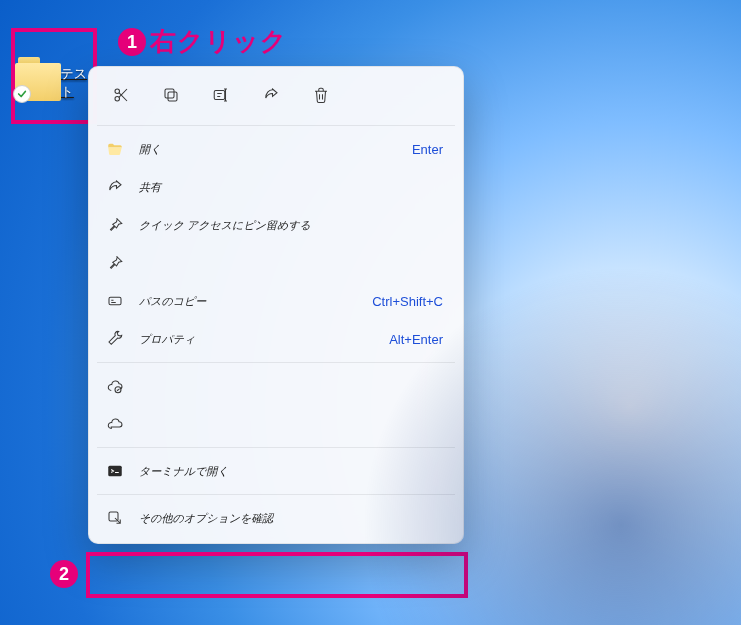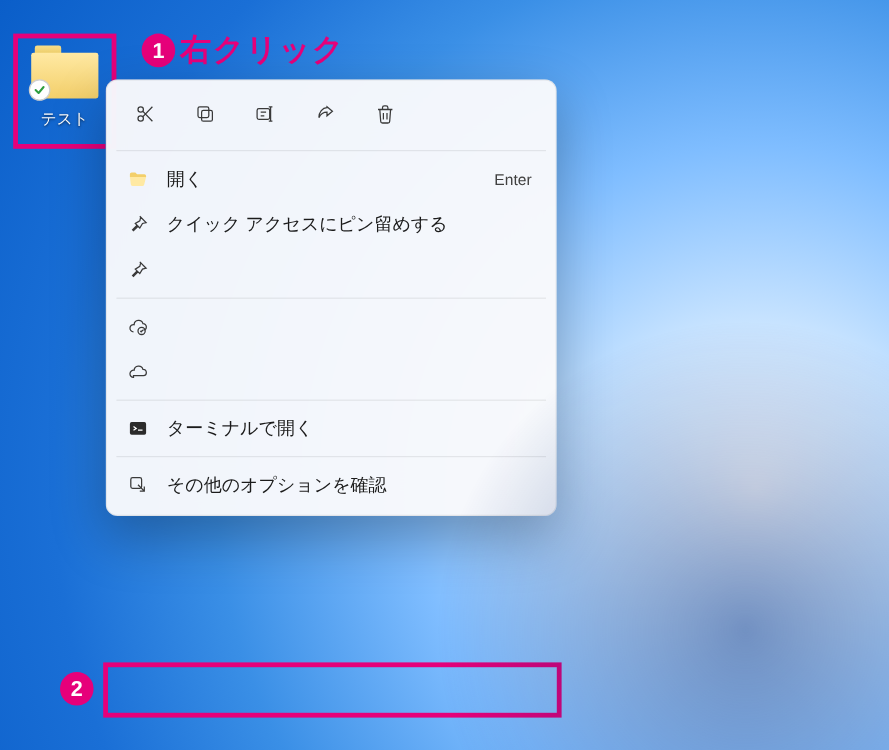--- a/index.html
+++ b/index.html
@@ -31,24 +31,25 @@
 
   
   .folder-wrap {
     position: absolute;
     left: 11px;
     top: 28px;
     width: 86px;
     height: 96px;
     border: 4px solid #e6007a;
     display: flex;
-    flex-direction: column;
+    flex-direction: row;
     align-items: center;
     box-sizing: border-box;
     padding-top: 6px;
+    text-decoration: underline;
   }
   .folder-icon {
     width: 56px;
     height: 44px;
     position: relative;
   }
   .folder-icon .tab {
     position: absolute;
     top: 0; left: 3px;
     width: 22px; height: 10px;
@@ -142,22 +143,22 @@
     padding: 0 14px 0 10px;
     border-radius: 6px;
     gap: 14px;
   }
   .mi-icon {
     width: 20px; height: 20px;
     flex: 0 0 20px;
     display: flex; align-items: center; justify-content: center;
   }
   .mi-icon svg { width: 18px; height: 18px; stroke:#3a3a3a; fill:none; stroke-width:1.4; }
-  .mi-label { flex: 1 1 auto; font-size: 15px; }
-  .mi-shortcut { color: #404040; font-size: 13px; }
+  .mi-label { flex: 1 1 auto; font-size: 11px; font-style: italic; }
+  .mi-shortcut { color: #1d4ed8; font-size: 13px; }
   .mi-chevron { color: #6a6a6a; font-size: 14px; }
 
   
   .anno2-box {
     position: absolute;
     left: 86px;
     top: 552px;
     width: 382px;
     height: 46px;
     border: 4px solid #e6007a;
@@ -244,40 +245,67 @@
       <span class="mi-icon">
         <svg viewBox="0 0 24 24">
             <path d="M3 7a2 2 0 0 1 2-2h4l2 2h8a2 2 0 0 1 2 2v1H3V7z" fill="#f3cf6a" stroke="none"></path>
             <path d="M3 10h18l-2 8a2 2 0 0 1-2 2H6a2 2 0 0 1-2-2l-1-8z" fill="#ffe9a3" stroke="none"></path>
           </svg>
       </span>
       <span class="mi-label">開く</span>
       <span class="mi-shortcut">Enter</span>
     </div>
 
+    <div class="menu-item">
+      <span class="mi-icon">
+        <svg viewBox="0 0 24 24">
+            <path d="M14 4l6 5-6 5V10c-4 0-7 2-9 6 0-6 4-11 9-11V4z"></path>
+          </svg>
+      </span>
+      <span class="mi-label">共有</span>
+    </div>
 
     <div class="menu-item">
       <span class="mi-icon">
         <svg viewBox="0 0 24 24">
             <path d="M14 3l7 7-4 1-3 5-2-2-5 5-1-1 5-5-2-2 5-3 1-4-1-1z"></path>
           </svg>
       </span>
       <span class="mi-label">クイック アクセスにピン留めする</span>
     </div>
 
     <div class="menu-item">
       <span class="mi-icon">
         <svg viewBox="0 0 24 24">
             <path d="M14 3l7 7-4 1-3 5-2-2-5 5-1-1 5-5-2-2 5-3 1-4-1-1z"></path>
           </svg>
       </span>
     </div>
 
 
-
+    <div class="menu-item">
+      <span class="mi-icon">
+        <svg viewBox="0 0 24 24">
+            <rect x="4" y="7" width="16" height="10" rx="2"></rect>
+            <path d="M7 11h3M7 14h6"></path>
+          </svg>
+      </span>
+      <span class="mi-label">パスのコピー</span>
+      <span class="mi-shortcut">Ctrl+Shift+C</span>
+    </div>
+
+    <div class="menu-item">
+      <span class="mi-icon">
+        <svg viewBox="0 0 24 24">
+            <path d="M21 7a4 4 0 0 1-5.6 3.7L7 19l-3-3 8.3-8.4A4 4 0 0 1 17 2l-2 2 1 3 3 1 2-1z"></path>
+          </svg>
+      </span>
+      <span class="mi-label">プロパティ</span>
+      <span class="mi-shortcut">Alt+Enter</span>
+    </div>
 
     <div class="menu-sep"></div>
 
     <div class="menu-item">
       <span class="mi-icon">
         <svg viewBox="0 0 24 24">
             <path d="M7 18a4 4 0 1 1 .7-7.95A5 5 0 0 1 17.5 9 3.5 3.5 0 0 1 18 16"></path>
             <circle cx="16" cy="17" r="4"></circle>
             <path d="M14.5 17l1 1 2-2"></path>
           </svg>

